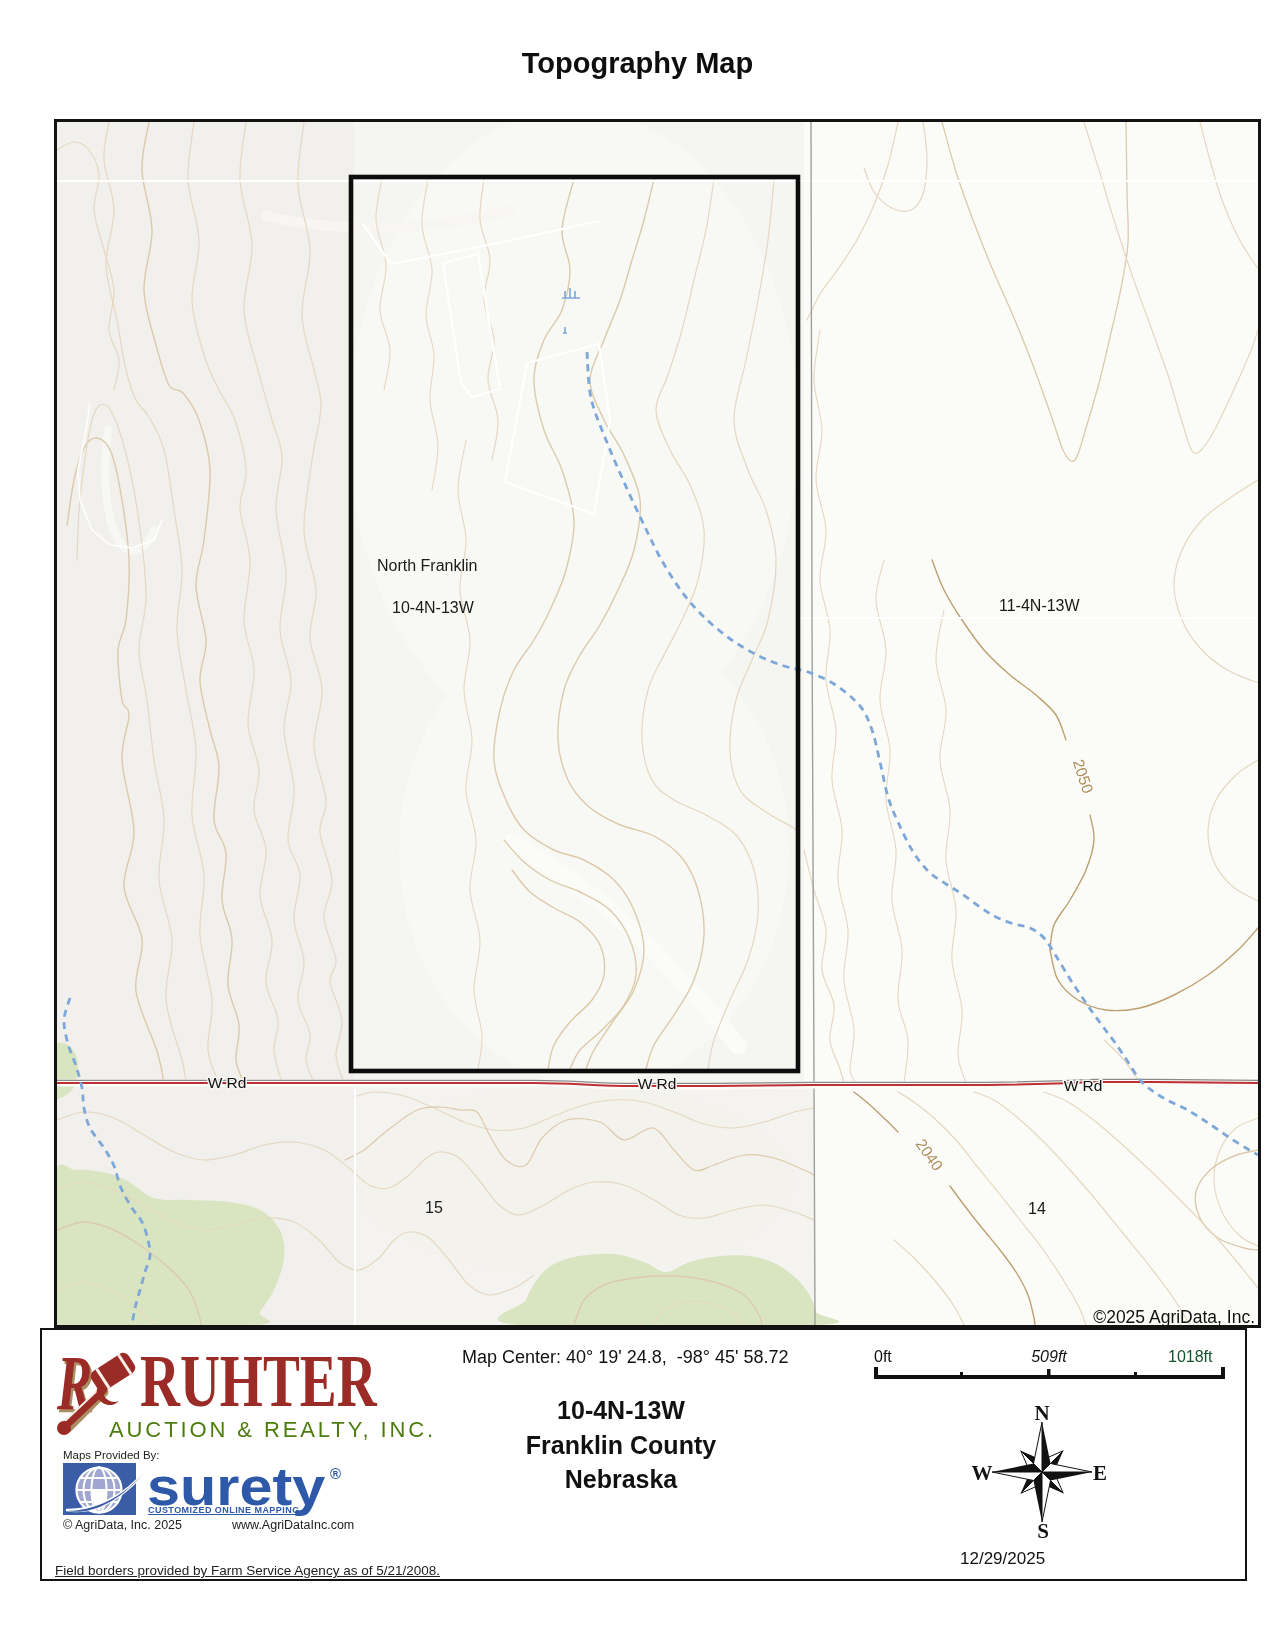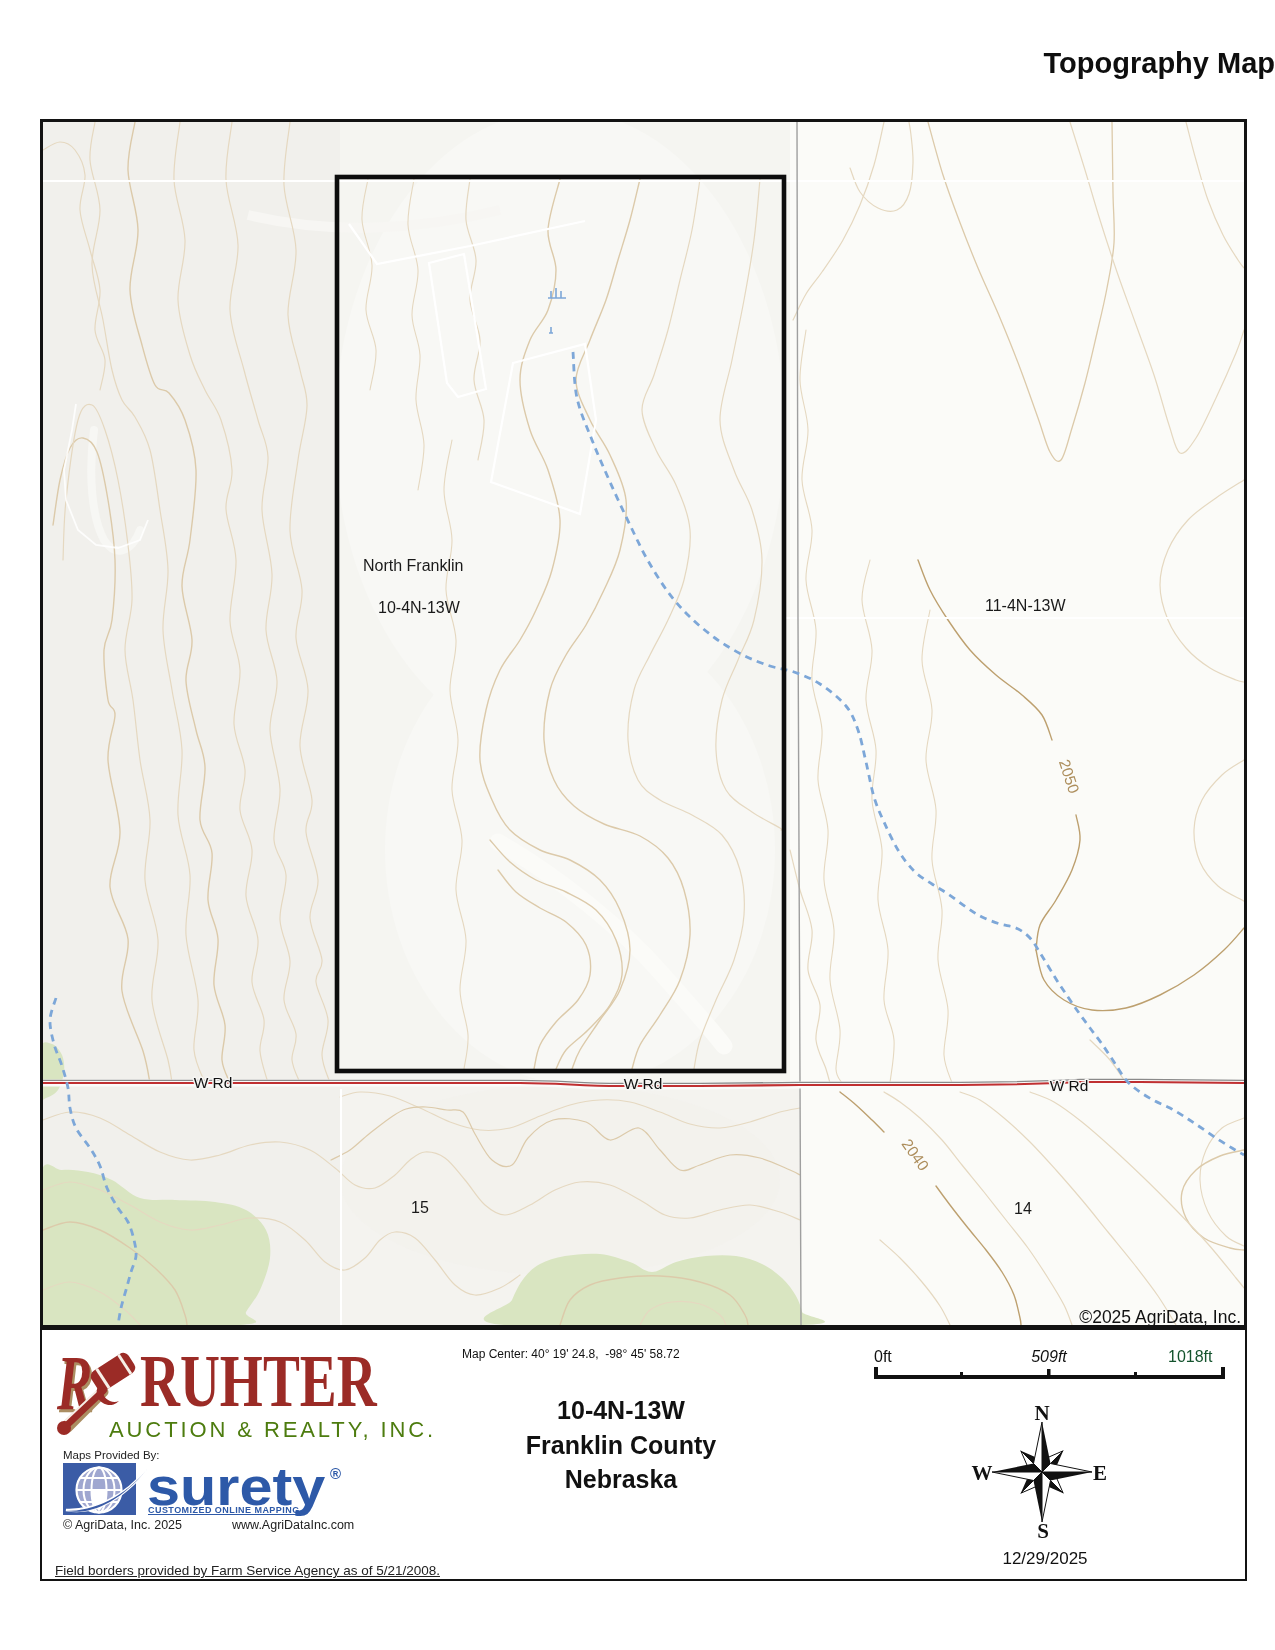--- a/index.html
+++ b/index.html
@@ -3,23 +3,23 @@
 <meta charset="utf-8">
 <style>
   * { margin:0; padding:0; box-sizing:border-box; }
   html,body { width:1275px; height:1650px; background:#ffffff; font-family:"Liberation Sans", sans-serif; }
   body { position:relative; }
   .abs { position:absolute; }
 </style>
 </head>
 <body>
 
-<div class="abs" style="left:0; top:47px; width:1275px; text-align:right; font-size:29px; font-weight:bold; color:#0e0e0e;">Topography Map</div>
-
-<div class="abs" style="left:40px; top:119px; width:1207px; height:1209px; border:3px solid #131313; background:#b91c1c; overflow:hidden;">
+<div class="abs" style="left:0; top:47px; width:1275px; text-align:center; font-size:29px; font-weight:bold; color:#0e0e0e;">Topography Map</div>
+
+<div class="abs" style="left:54px; top:119px; width:1207px; height:1209px; border:3px solid #131313; background:#b91c1c; overflow:hidden;">
 <svg width="1201" height="1203" viewBox="43 122 1201 1203" font-family="Liberation Sans, sans-serif">
 
   <rect x="43" y="122" width="1201" height="1203" fill="#f1f0ec"></rect>
 
   <rect x="790" y="122" width="454" height="1203" fill="#fbfbf8"></rect>
   <rect x="340" y="122" width="450" height="961" fill="#f5f5f1"></rect>
   <ellipse cx="560" cy="430" rx="225" ry="320" fill="#f8f8f5"></ellipse>
   <ellipse cx="580" cy="850" rx="195" ry="235" fill="#f8f8f5"></ellipse>
   <rect x="340" y="1083" width="460" height="242" fill="#f4f3ef"></rect>
   <ellipse cx="560" cy="1180" rx="220" ry="95" fill="#f2f1ec" opacity="0.7"></ellipse>
@@ -199,21 +199,21 @@
 
 <div class="abs" style="left:147px; top:1459px; font-size:54px; line-height:54px; font-weight:bold; color:#2d59a8; letter-spacing:0px; transform:scale(1.1,1); transform-origin:0 0; white-space:nowrap;">surety</div>
 <div class="abs" style="left:330px; top:1465px; font-size:15px; font-weight:bold; color:#2d59a8;">®</div>
 
 <div class="abs" style="left:148px; top:1505px; font-size:9px; font-weight:bold; color:#2d59a8; letter-spacing:0.45px;text-decoration:underline;">CUSTOMIZED ONLINE MAPPING</div>
 
 <div class="abs" style="left:63px; top:1518px; font-size:12.5px; color:#222;">© AgriData, Inc. 2025</div>
 
 <div class="abs" style="left:232px; top:1518px; font-size:12.5px; color:#222;">www.AgriDataInc.com</div>
 
-<div class="abs" style="left:462px; top:1347px; font-size:12px; color:#111;">Map Center: 40° 19' 24.8, &nbsp;-98° 45' 58.72</div>
+<div class="abs" style="left:462px; top:1347px; font-size:18px; color:#111;">Map Center: 40° 19' 24.8, &nbsp;-98° 45' 58.72</div>
 
 <div class="abs" style="left:471px; top:1393px; width:300px; text-align:center; font-size:25px; font-weight:bold; color:#111; line-height:34.5px;">10-4N-13W<br>Franklin County<br>Nebraska</div>
 
 <div class="abs" style="left:874px; top:1348px; font-size:16px; color:#111;">0ft</div>
 <div class="abs" style="left:1014px; top:1348px; width:70px; text-align:center; font-size:16px; color:#111;font-style:italic;">509ft</div>
 <div class="abs" style="left:1168px; top:1348px; font-size:16px; color:#14532d;">1018ft</div>
 
 <div class="abs" style="left:872px; top:1365px;">
 <svg width="356" height="18" viewBox="0 0 356 18">
   <rect x="2" y="10" width="351" height="4" fill="#111"></rect>
@@ -249,15 +249,15 @@
 
   <g font-family="Liberation Serif, serif" font-size="21" font-weight="bold" fill="#111" text-anchor="middle">
     <text x="1042" y="1420">N</text>
     <text x="1043" y="1538">S</text>
     <text x="982" y="1480">W</text>
     <text x="1100" y="1480">E</text>
   </g>
 </svg>
 </div>
 
-<div class="abs" style="left:960px; top:1549px; width:170px; text-align:center; font-size:17px; color:#111;">12/29/2025</div>
+<div class="abs" style="left:960px; top:1549px; width:170px; font-size:17px; color:#111;">12/29/2025</div>
 
 <div class="abs" style="left:55px; top:1563px; font-size:13.5px; color:#222;text-decoration:underline;">Field borders provided by Farm Service Agency as of 5/21/2008.</div>
 
 </body></html>

